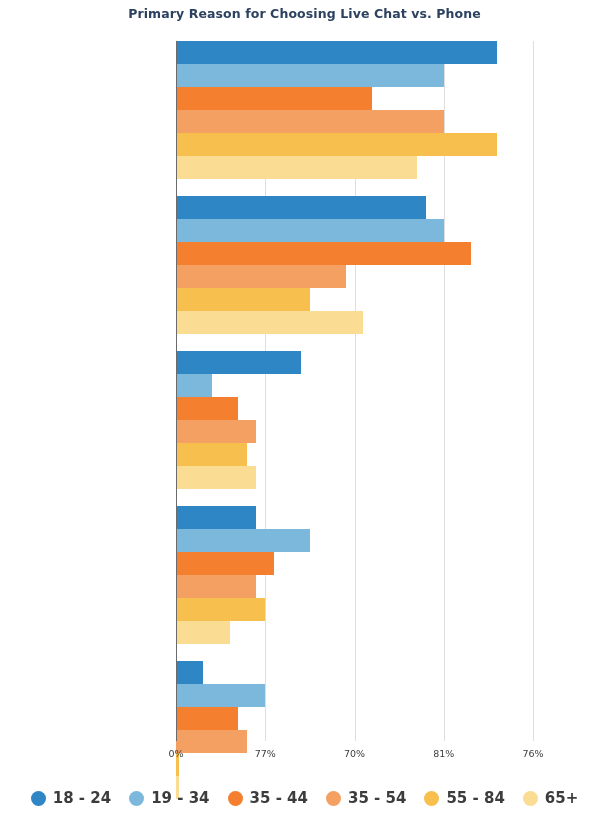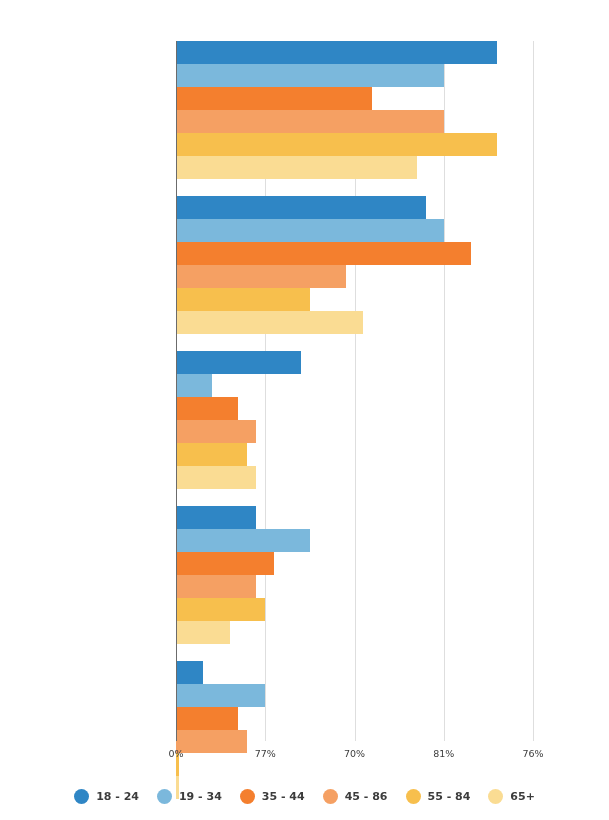--- a/index.html
+++ b/index.html
@@ -106,31 +106,32 @@
     margin: 0 9px;
   }
   .legend-swatch {
     width: 15px;
     height: 15px;
     border-radius: 50%;
     margin-right: 7px;
     flex: 0 0 auto;
   }
   .legend-label {
-    font-size: 11px;
+    font-size: 15px;
     color: #3c3c3c;
     white-space: nowrap;
     font-weight: bold;
   }
 </style>
 </head>
 <body>
 
 <div id="chart-root">
 
+  <div class="chart-title">Primary Reason for Choosing Live Chat vs. Phone</div>
 
   <div class="plot">
     <div class="gridlines">
         <div class="gridline axis-zero" style="left: 0px;"></div>
         <div class="gridline" style="left: 89.25px;"></div>
         <div class="gridline" style="left: 178.5px;"></div>
         <div class="gridline" style="left: 267.75px;"></div>
         <div class="gridline" style="left: 357px;"></div>
       </div>
     <div class="groups">
@@ -253,21 +254,21 @@
       <div class="legend-item">
         <span class="legend-swatch" style="background: rgb(123, 184, 220);"></span>
         <span class="legend-label">19 - 34</span>
       </div>
       <div class="legend-item">
         <span class="legend-swatch" style="background: rgb(244, 127, 46);"></span>
         <span class="legend-label">35 - 44</span>
       </div>
       <div class="legend-item">
         <span class="legend-swatch" style="background: rgb(245, 160, 99);"></span>
-        <span class="legend-label">45 - 86</span>
+        <span class="legend-label">35 - 54</span>
       </div>
       <div class="legend-item">
         <span class="legend-swatch" style="background: rgb(247, 191, 77);"></span>
         <span class="legend-label">55 - 84</span>
       </div>
       <div class="legend-item">
         <span class="legend-swatch" style="background: rgb(250, 220, 147);"></span>
         <span class="legend-label">65+</span>
       </div>
     </div>

